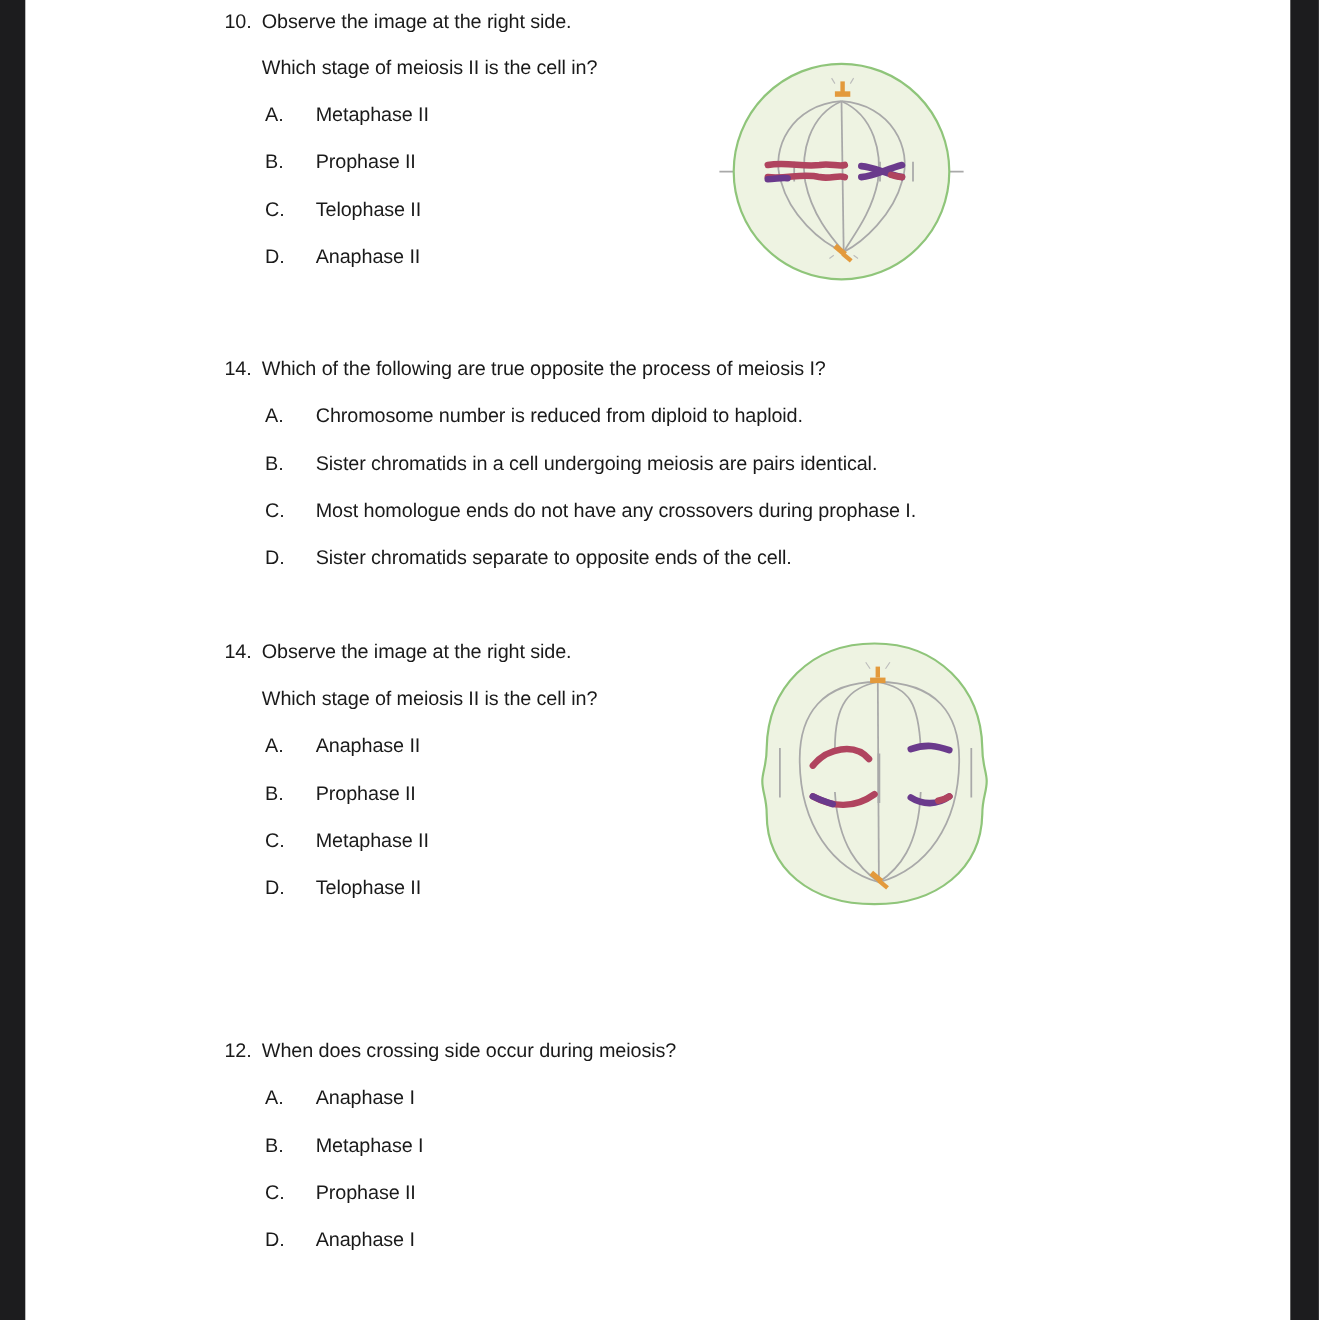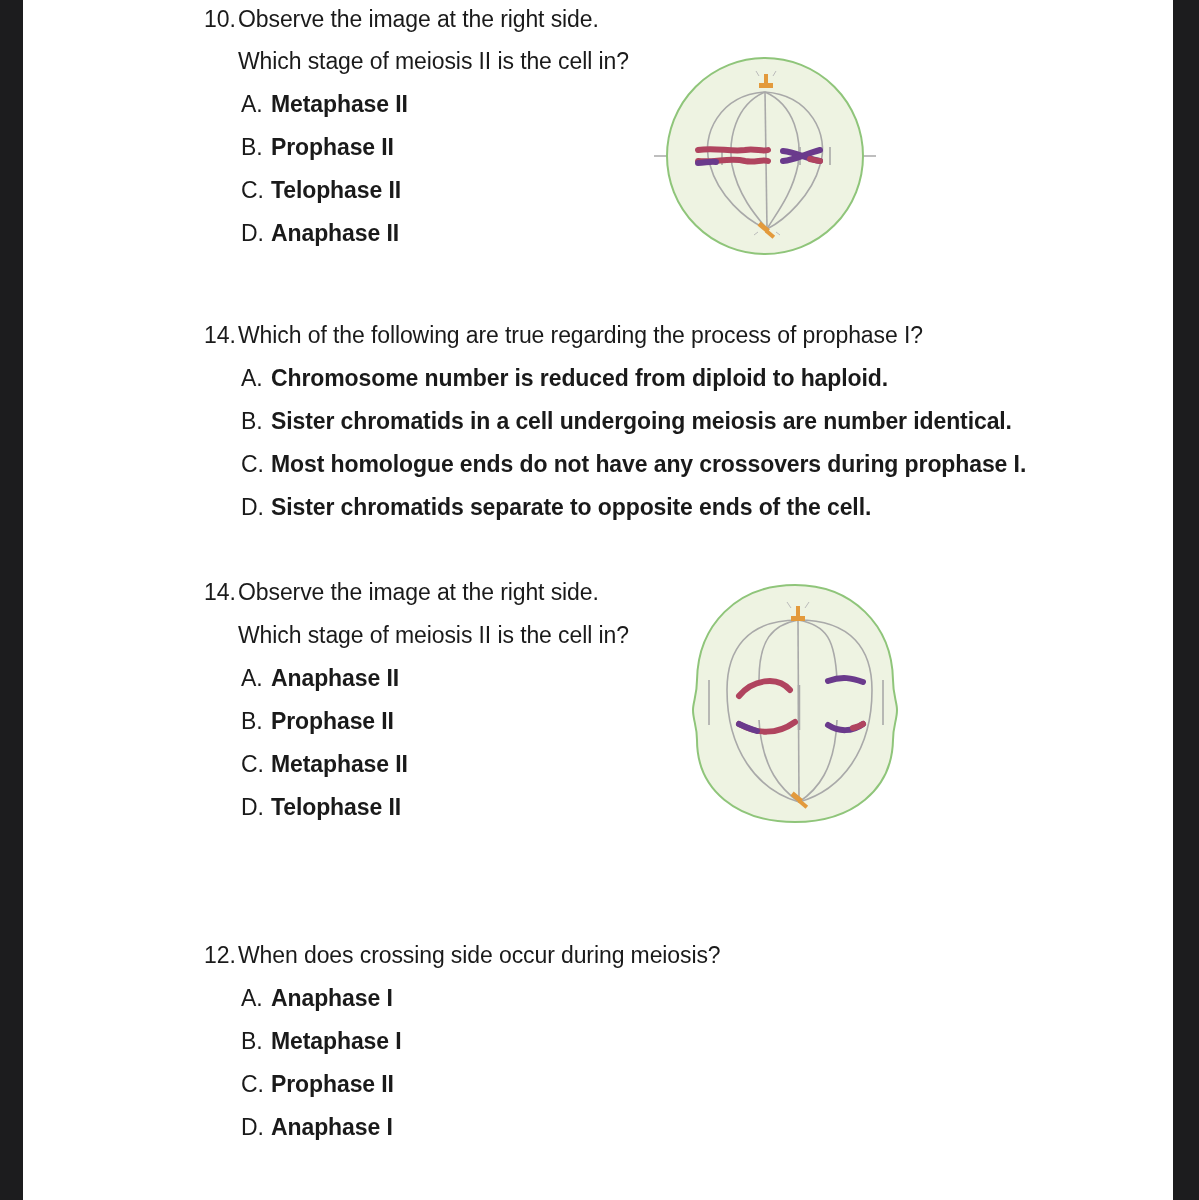--- a/index.html
+++ b/index.html
@@ -8,28 +8,28 @@
       background: #1c1c1e;
       position: relative;
       font-family: "Liberation Sans", sans-serif;
       color: #1a1a1a;
     }
     .page {
       position: absolute; left: 23px; top: 0; width: 1150px; height: 1200px;
       background: #ffffff;
     }
     .q-line {
-      position: absolute; font-size: 23px; line-height: 24px; white-space: nowrap;
+      position: absolute; font-size: 18px; line-height: 24px; white-space: nowrap;
       letter-spacing: -0.1px;
       text-align: right;
     }
     .num { position: absolute; left: 181px; }
     .stem { position: absolute; left: 215px; }
     .opt-letter { position: absolute; left: 218px; }
-    .opt-text { position: absolute; left: 248px; font-weight: bold; }
+    .opt-text { position: absolute; left: 264px; }
     .figure { position: absolute; }
   </style>
 </head>
 <body>
 
 <div class="page">
 
   <div>
     <div class="q-line num" style="top:7px">10.</div>
     <div class="q-line stem" style="top:7px">Observe the image at the right side.</div>
@@ -88,29 +88,29 @@
       <g>
         <path d="M133 96 C 145 97, 155 103, 170 106" stroke="#6a3a8c" stroke-width="6" fill="none" stroke-linecap="round"></path>
         <path d="M133 106 C 145 105, 155 99, 170 95" stroke="#6a3a8c" stroke-width="6" fill="none" stroke-linecap="round"></path>
         <path d="M160 104 C 164 105, 167 106, 170 106" stroke="#b0445f" stroke-width="6" fill="none" stroke-linecap="round"></path>
       </g>
     </svg>
   </div>
 
   <div>
     <div class="q-line num" style="top:323px">14.</div>
-    <div class="q-line stem" style="top:323px">Which of the following are true regarding the process of prophase I?</div>
+    <div class="q-line stem" style="top:323px">Which of the following are true opposite the process of meiosis I?</div>
 
     <div>
       <div class="q-line opt-letter" style="top:366px">A.</div>
       <div class="q-line opt-text" style="top:366px">Chromosome number is reduced from diploid to haploid.</div>
     </div>
     <div>
       <div class="q-line opt-letter" style="top:409px">B.</div>
-      <div class="q-line opt-text" style="top:409px">Sister chromatids in a cell undergoing meiosis are number identical.</div>
+      <div class="q-line opt-text" style="top:409px">Sister chromatids in a cell undergoing meiosis are pairs identical.</div>
     </div>
     <div>
       <div class="q-line opt-letter" style="top:452px">C.</div>
       <div class="q-line opt-text" style="top:452px">Most homologue ends do not have any crossovers during prophase I.</div>
     </div>
     <div>
       <div class="q-line opt-letter" style="top:495px">D.</div>
       <div class="q-line opt-text" style="top:495px">Sister chromatids separate to opposite ends of the cell.</div>
     </div>
   </div>

